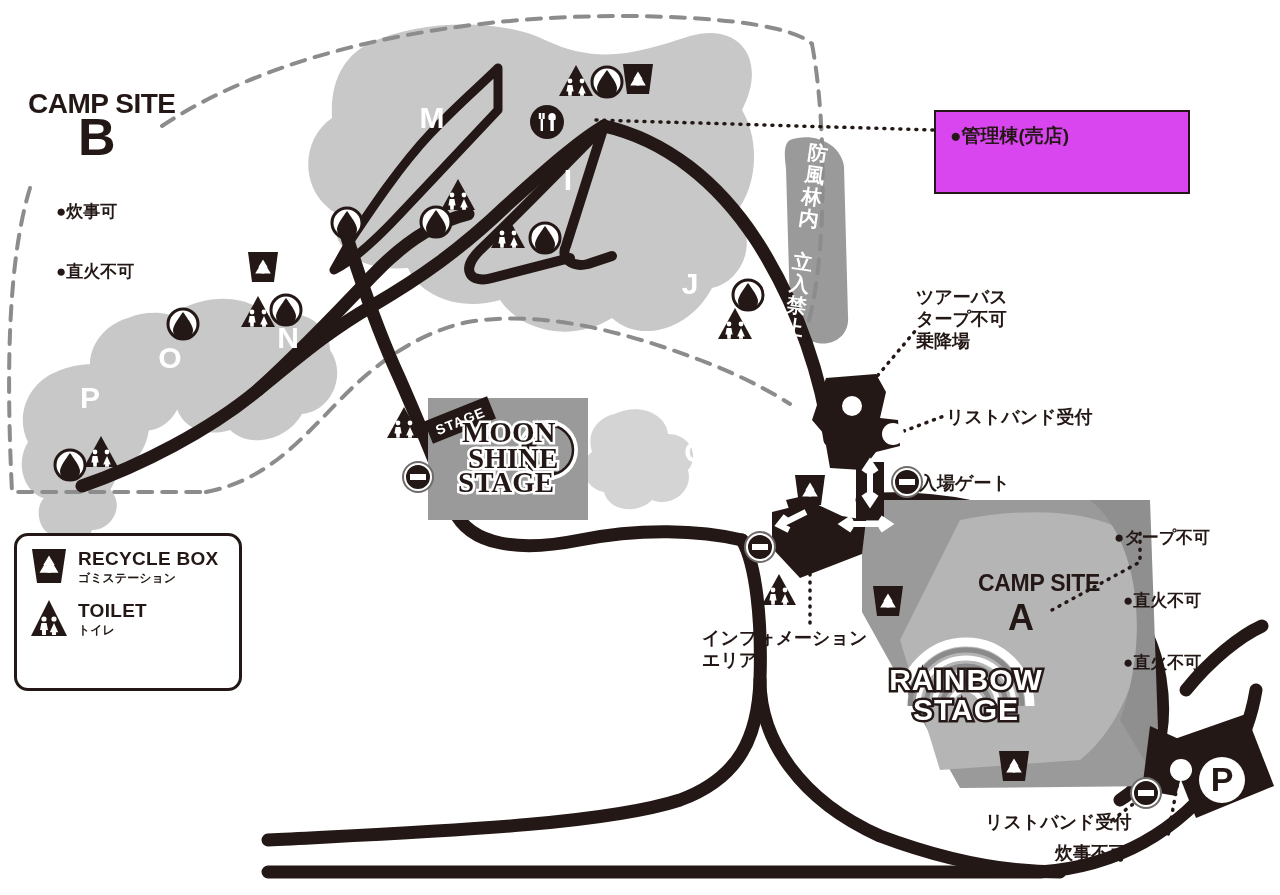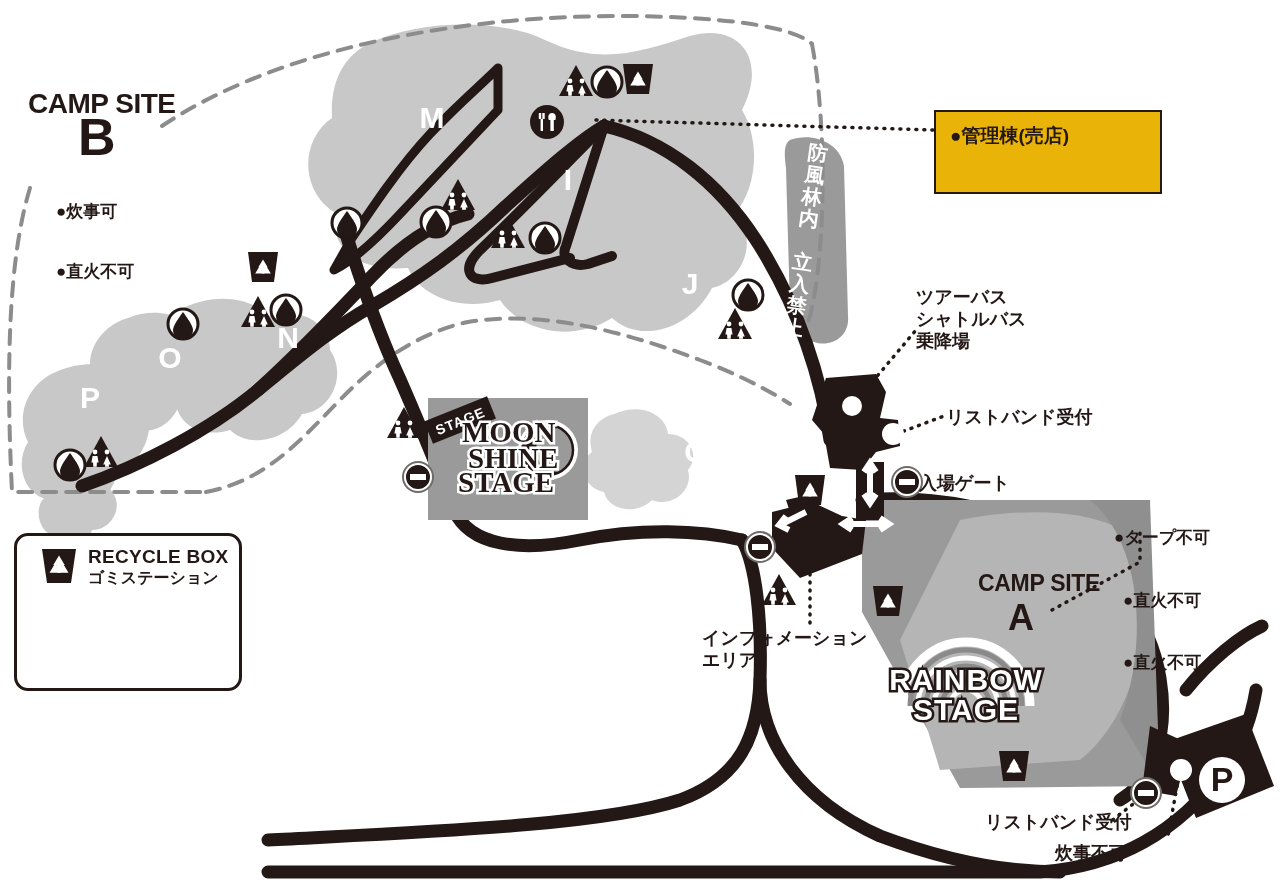--- a/index.html
+++ b/index.html
@@ -13,47 +13,47 @@
   svg.map-canvas{position:absolute;left:0;top:0;width:1280px;height:895px;}
 
   
   .txt{position:absolute;line-height:1.15;white-space:pre;}
   .campB-title{left:28px;top:88px;font-size:28px;font-weight:bold;letter-spacing:-0.5px;}
   .campB-letter{left:78px;top:108px;font-size:52px;font-weight:bold;}
   .campB-notes{left:56px;top:163px;font-size:17px;font-weight:bold;}
   .campB-notes div{margin-bottom:1px;}
 
   .callout-box{
-    position:absolute;left:934px;top:110px;width:228px;height:84px;
-    border:2px solid #231815;background:#eab308;box-sizing:border-box;
+    position:absolute;left:934px;top:110px;width:256px;height:84px;
+    border:2px solid #231815;background:#d946ef;box-sizing:border-box;
   }
   .callout-box .line{font-size:19px;font-weight:bold;margin-left:14px;line-height:1.35;}
   .callout-box .line:first-child{margin-top:11px;}
 
   .lbl{position:absolute;font-size:18px;font-weight:bold;white-space:pre;line-height:1.22;}
   .lbl-busstop{left:916px;top:287px;}
   .lbl-wrist1{left:946px;top:407px;}
   .lbl-gate{left:919px;top:451px;margin-top:22px;}
   .lbl-campA-notes{left:1114px;top:487px;font-size:17px;text-align:center;}
   .lbl-info{left:680px;top:628px;margin-left:22px;}
   .lbl-wrist2{left:985px;top:812px;}
   .lbl-parking{left:1055px;top:843px;}
 
   .campA-title{position:absolute;left:978px;top:570px;font-size:23px;font-weight:bold;letter-spacing:-0.3px;}
   .campA-letter{position:absolute;left:1008px;top:597px;font-size:36px;font-weight:bold;}
 
   
   .legend{
     position:absolute;left:14px;top:533px;width:228px;height:158px;
-    border:3px solid #231815;border-radius:14px;background:#fff;box-sizing:border-box;padding-left:10px;
+    border:3px solid #231815;border-radius:14px;background:#fff;box-sizing:border-box;
   }
   .legend-row{display:flex;align-items:center;margin:8px 0 0 12px;height:44px;}
   .legend-ico{width:40px;height:42px;flex:0 0 40px;margin-right:9px;}
   .legend-en{font-size:19px;font-weight:bold;letter-spacing:0.3px;line-height:1;}
-  .legend-jp{font-size:16px;font-weight:bold;line-height:1;margin-top:4px;}
+  .legend-jp{font-size:12px;font-weight:bold;line-height:1;margin-top:4px;}
 </style>
 </head>
 <body>
 
 <div id="map-root">
 
   <svg class="map-canvas" viewBox="0 0 1280 895">
     <defs>
       <clipPath id="clip-moon">
           <rect x="428" y="398" width="160" height="120"></rect>
@@ -401,21 +401,21 @@
   <div class="txt campB-notes">
     <div>●炊事可</div>
     <div>●直火不可</div>
   </div>
 
   <div class="callout-box">
     <div class="line">●管理棟(売店)</div>
   </div>
 
   <div class="txt lbl lbl-busstop">ツアーバス
-シャトルバス
+タープ不可
 乗降場</div>
   <div class="txt lbl lbl-wrist1">リストバンド受付</div>
   <div class="txt lbl lbl-gate">入場ゲート</div>
 
   <div class="txt lbl lbl-campA-notes">
     <div>●タープ不可</div>
     <div>●直火不可</div>
     <div>●直火不可</div>
   </div>
 
@@ -438,16 +438,31 @@
           <path d="M10 7 L4 -3 L2 0 L-2 -2 L-4 2 L0 4 L-2 7 Z"></path>
         </g>
       </svg>
       <div>
         <div class="legend-en">RECYCLE BOX</div>
         <div class="legend-jp">ゴミステーション</div>
       </div>
     </div>
 
 
+    <div class="legend-row">
+      <svg class="legend-ico" viewBox="0 0 40 42">
+        <path d="M20 3 L38 39 H2 Z" fill="#231815"></path>
+        <g fill="#ffffff">
+          <circle cx="15" cy="22" r="2.6"></circle>
+          <path d="M12.4 26 h5.2 l1.4 7 h-1.9 l-.2 5 h-3.8 l-.2-5 h-1.9 Z"></path>
+          <circle cx="25" cy="22" r="2.6"></circle>
+          <path d="M25 26 l4.2 9.2 h-8.4 Z M23.2 34 h3.6 l.3 4 h-4.2 Z"></path>
+        </g>
+      </svg>
+      <div>
+        <div class="legend-en">TOILET</div>
+        <div class="legend-jp">トイレ</div>
+      </div>
+    </div>
 
   </div>
 
 </div>
 
 </body></html>

